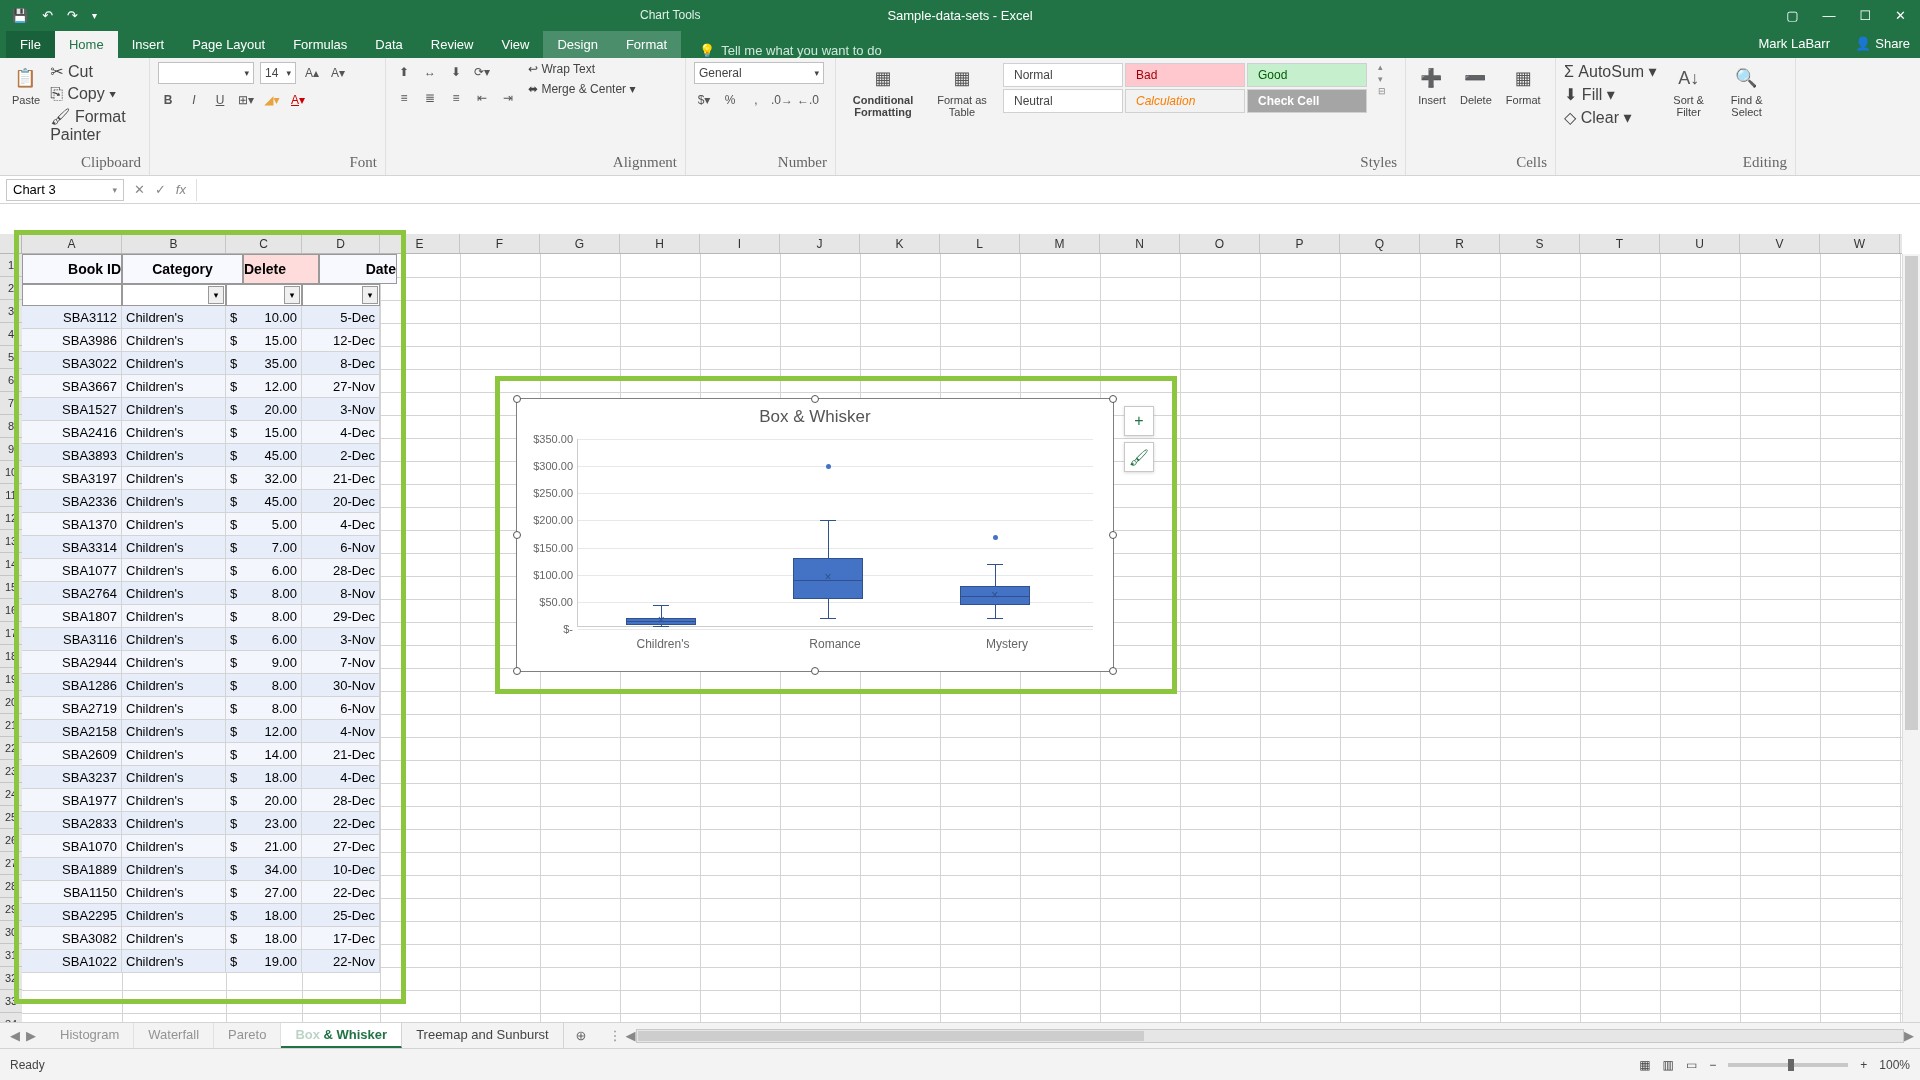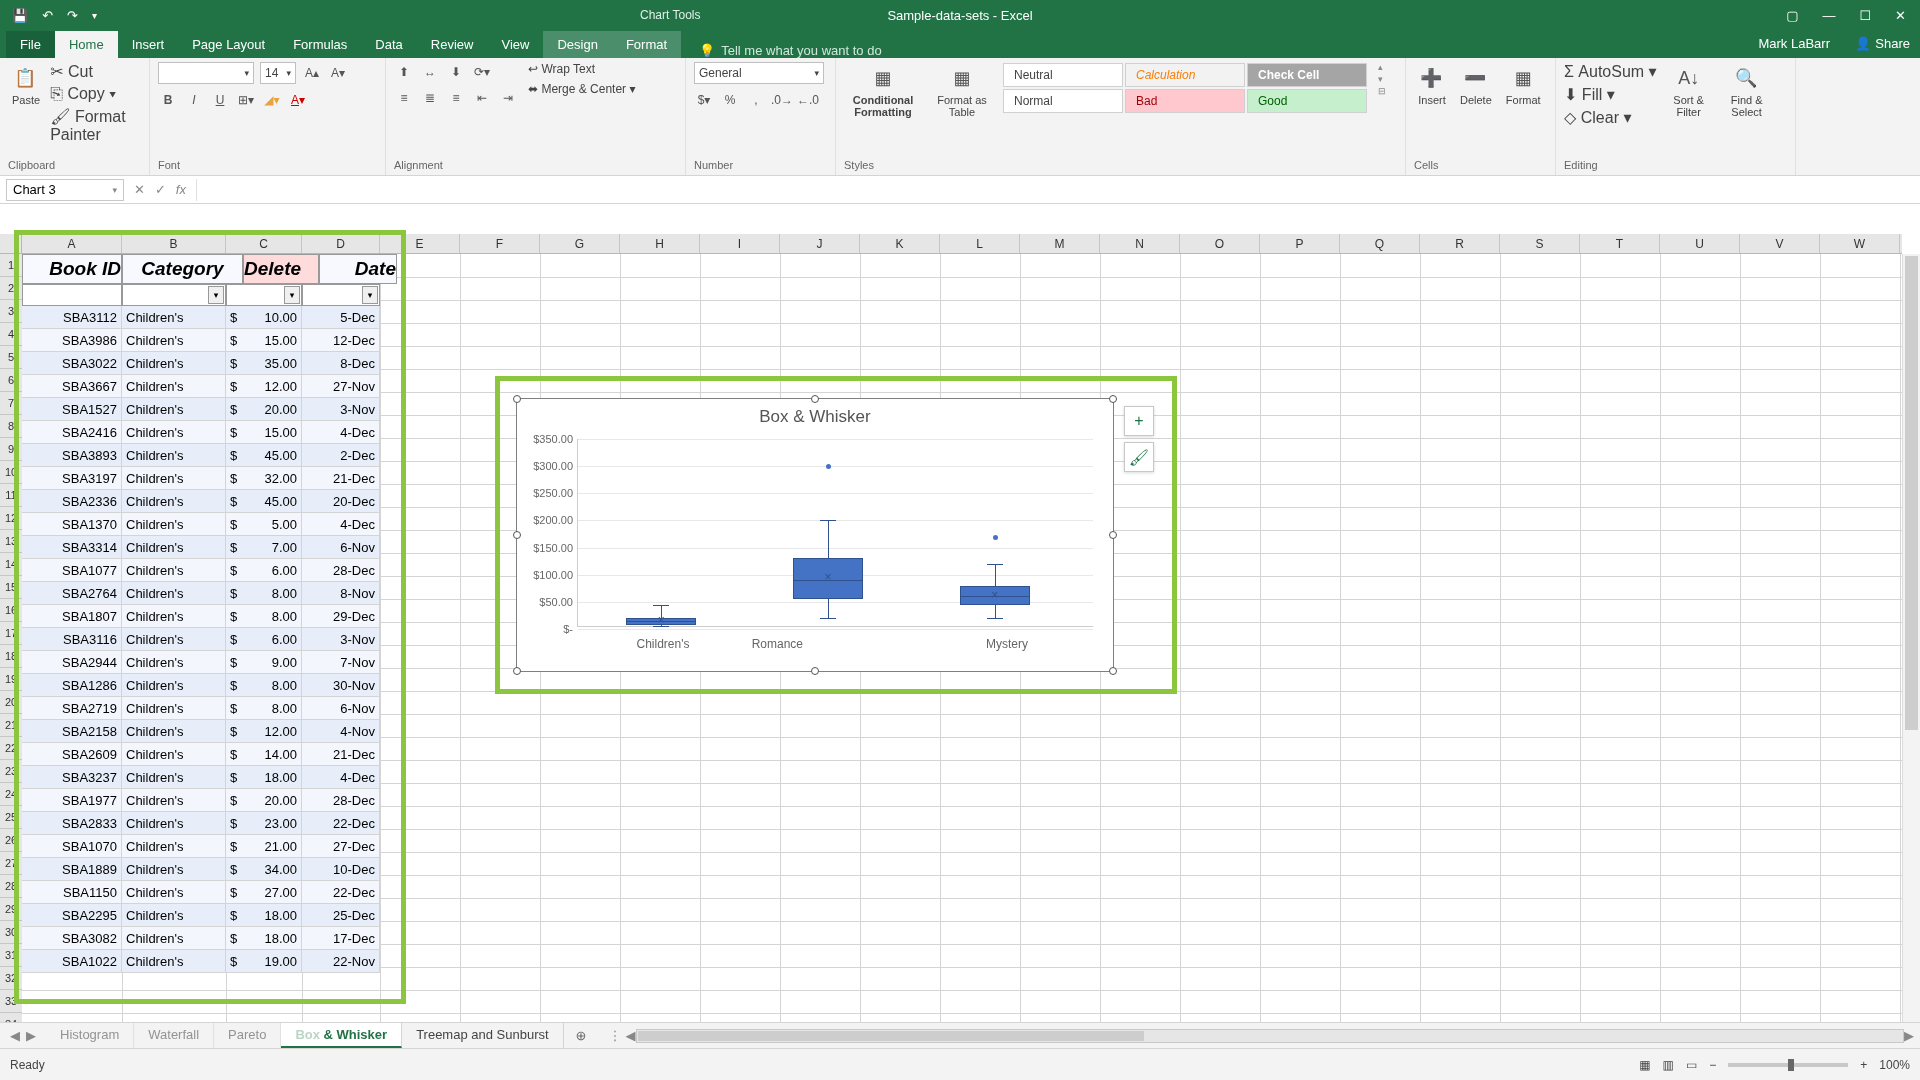--- a/index.html
+++ b/index.html
@@ -19,21 +19,21 @@
 .ribbon-tabs .tab { padding: 6px 14px; cursor: pointer; }
 .ribbon-tabs .tab.active { background: #f3f3f3; color: #217346; }
 .ribbon-tabs .tellme { margin-left: 18px; color: #d0e8dc; display: flex; align-items: center; gap: 6px; }
 .ribbon-tabs .tellme .bulb { font-size: 13px; }
 .ribbon-tabs .user { position: absolute; right: 90px; color: #fff; font-size: 13px; top: 6px; }
 .ribbon-tabs .share { position: absolute; right: 10px; color: #fff; font-size: 13px; top: 6px; }
 
 
 .ribbon { height: 118px; background: #f3f3f3; border-bottom: 1px solid #d4d4d4; display: flex; font-size: 12px; color: #444; }
 .ribbon-group { border-right: 1px solid #e0e0e0; padding: 4px 8px 2px; display: flex; flex-direction: column; justify-content: space-between; }
-.ribbon-group .label { text-align: left; font-size: 11px; color: #666; padding-bottom: 2px; position: relative; }
+.ribbon-group .label { text-align: right; font-size: 15px; color: #666; padding-bottom: 2px; position: relative; font-family: Liberation Serif, serif; }
 .ribbon-group .controls { display: flex; gap: 6px; align-items: flex-start; }
 .big-btn { display: flex; flex-direction: column; align-items: center; gap: 2px; padding: 2px 4px; }
 .big-btn .ico { width: 28px; height: 28px; display: flex; align-items: center; justify-content: center; font-size: 18px; color: #555; }
 .big-btn .txt { font-size: 11px; text-align: center; }
 .small-row { display: flex; gap: 6px; align-items: center; }
 .clip-col { display: flex; flex-direction: column; gap: 4px; font-size: 16px; }
 .font-box { border: 1px solid #c0c0c0; background: #fff; height: 22px; width: 96px; font-size: 12px; padding: 0 4px; display:flex; align-items:center; justify-content:space-between; }
 .size-box { border: 1px solid #c0c0c0; background: #fff; height: 22px; width: 36px; font-size: 12px; padding: 0 4px; display:flex; align-items:center; justify-content:space-between; }
 .ico-btn { width: 20px; height: 20px; display: inline-flex; align-items: center; justify-content: center; color: #555; }
 .style-cell { border: 1px solid #d0d0d0; background: #fff; padding: 4px 10px; font-size: 12px; width: 120px; height: 24px; margin: 1px; display:flex; align-items:center; }
@@ -53,21 +53,21 @@
 .col-headers .ch { border-right: 1px solid #c6c6c6; text-align: center; font-size: 12px; color: #333; line-height: 20px; }
 .corner { position: absolute; top: 0; left: 0; width: 22px; height: 20px; background: #e6e6e6; border-right: 1px solid #b7b7b7; border-bottom: 1px solid #b7b7b7; }
 .row-headers { position: absolute; top: 20px; left: 0; width: 22px; bottom: 0; background: #e6e6e6; }
 .row-headers .rh { height: 23px; border-bottom: 1px solid #c6c6c6; text-align: center; font-size: 11px; color: #333; line-height: 23px; }
 .cells { position: absolute; top: 20px; left: 22px; right: 18px; bottom: 0; }
 .cells .gridline-v { position:absolute; top:0; bottom:0; width:1px; background:#d4d4d4; }
 .cells .gridline-h { position:absolute; left:0; right:0; height:1px; background:#d4d4d4; }
 
 .data-table { position: absolute; top: 20px; left: 22px; font-size: 13px; }
 .data-table .hdr { display: flex; height: 30px; }
-.data-table .hdr .cell { font-weight: bold; font-size: 19px; display: flex; align-items: center; justify-content: center; border: 1px solid #999; background: #f8f8ff; font-style: italic; }
+.data-table .hdr .cell { font-weight: bold; font-size: 14px; display: flex; align-items: center; justify-content: center; border: 1px solid #999; background: #f8f8ff; }
 .data-table .hdr .cell.price { background: #fddcdb; }
 .data-table .filter-row { display:flex; height: 22px; }
 .data-table .filter-row .fcell { border:1px solid #999; position:relative; background:#fff; }
 .data-table .filter-row .fcell .dd { position:absolute; right:1px; top:1px; width:16px; height:18px; border:1px solid #999; background:#f0f0f0; display:flex; align-items:center; justify-content:center; font-size:9px; }
 .data-table .row { display: flex; height: 23px; }
 .data-table .row .cell { border-right: 1px solid #d4d4d4; border-bottom: 1px solid #d4d4d4; padding: 0 4px; display:flex; align-items:center; background: #e8eef9; font-size: 13px; }
 .data-table .row.alt .cell { background: #f3f6fc; text-align: center; }
 .data-table .cell.c-id { width: 100px; justify-content:flex-end; }
 .data-table .cell.c-cat { width: 104px; }
 .data-table .cell.c-pr { width: 76px; justify-content:space-between; }
@@ -255,28 +255,28 @@
       <div class="big-btn">
           <div class="ico">▦</div>
           <div class="txt" style="width:70px;font-weight:bold;">Conditional Formatting</div>
         </div>
       <div class="big-btn">
           <div class="ico">▦</div>
           <div class="txt" style="width:60px;">Format as Table</div>
         </div>
       <div>
         <div style="display:flex;">
+          <div class="style-cell">Normal</div>
+          <div class="style-cell bad">Bad</div>
+          <div class="style-cell good">Good</div>
+        </div>
+        <div style="display:flex;">
           <div class="style-cell">Neutral</div>
           <div class="style-cell calc">Calculation</div>
           <div class="style-cell check">Check Cell</div>
-        </div>
-        <div style="display:flex;">
-          <div class="style-cell">Normal</div>
-          <div class="style-cell bad">Bad</div>
-          <div class="style-cell good">Good</div>
         </div>
       </div>
       <div style="display:flex; flex-direction:column; justify-content:center; color:#888; font-size:9px; gap:2px; padding-left:4px;">
         <span>▴</span>
         <span>▾</span>
         <span>⊟</span>
       </div>
     </div>
     <div class="label">Styles</div>
   </div>
@@ -782,21 +782,21 @@
         <div class="whisker" style="left: 416.667px; top: 124.857px; height: 54.2857px;"></div>
         <div class="whisker-cap" style="left: 408.667px; width: 16px; top: 124.857px;"></div>
         <div class="whisker-cap" style="left: 408.667px; width: 16px; top: 179.143px;"></div>
         <div class="box" style="left: 381.667px; width: 70px; top: 146.571px; height: 19px;"></div>
         <div class="whisker-cap" style="left: 381.667px; width: 70px; top: 157.429px; background: rgb(47, 82, 143);"></div>
         <div class="mean-x" style="left: 416.667px; top: 156.343px;">×</div>
         <div class="outlier" style="left: 414.667px; top: 95.7143px;"></div>
       </div>
     <div class="x-axis" id="x-axis">
         <div style="width: 166.667px; text-align: center;">Children's</div>
-        <div style="width: 166.667px; text-align: left;">Romance</div>
+        <div style="width: 166.667px; text-align: center;">Romance</div>
         <div style="width: 166.667px; text-align: center;">Mystery</div>
       </div>
 
     <div class="handle" style="top:-4px; left:-4px;"></div>
     <div class="handle" style="top:-4px; left:50%; margin-left:-4px;"></div>
     <div class="handle" style="top:-4px; right:-4px;"></div>
     <div class="handle" style="top:50%; left:-4px; margin-top:-4px;"></div>
     <div class="handle" style="top:50%; right:-4px; margin-top:-4px;"></div>
     <div class="handle" style="bottom:-4px; left:-4px;"></div>
     <div class="handle" style="bottom:-4px; left:50%; margin-left:-4px;"></div>

